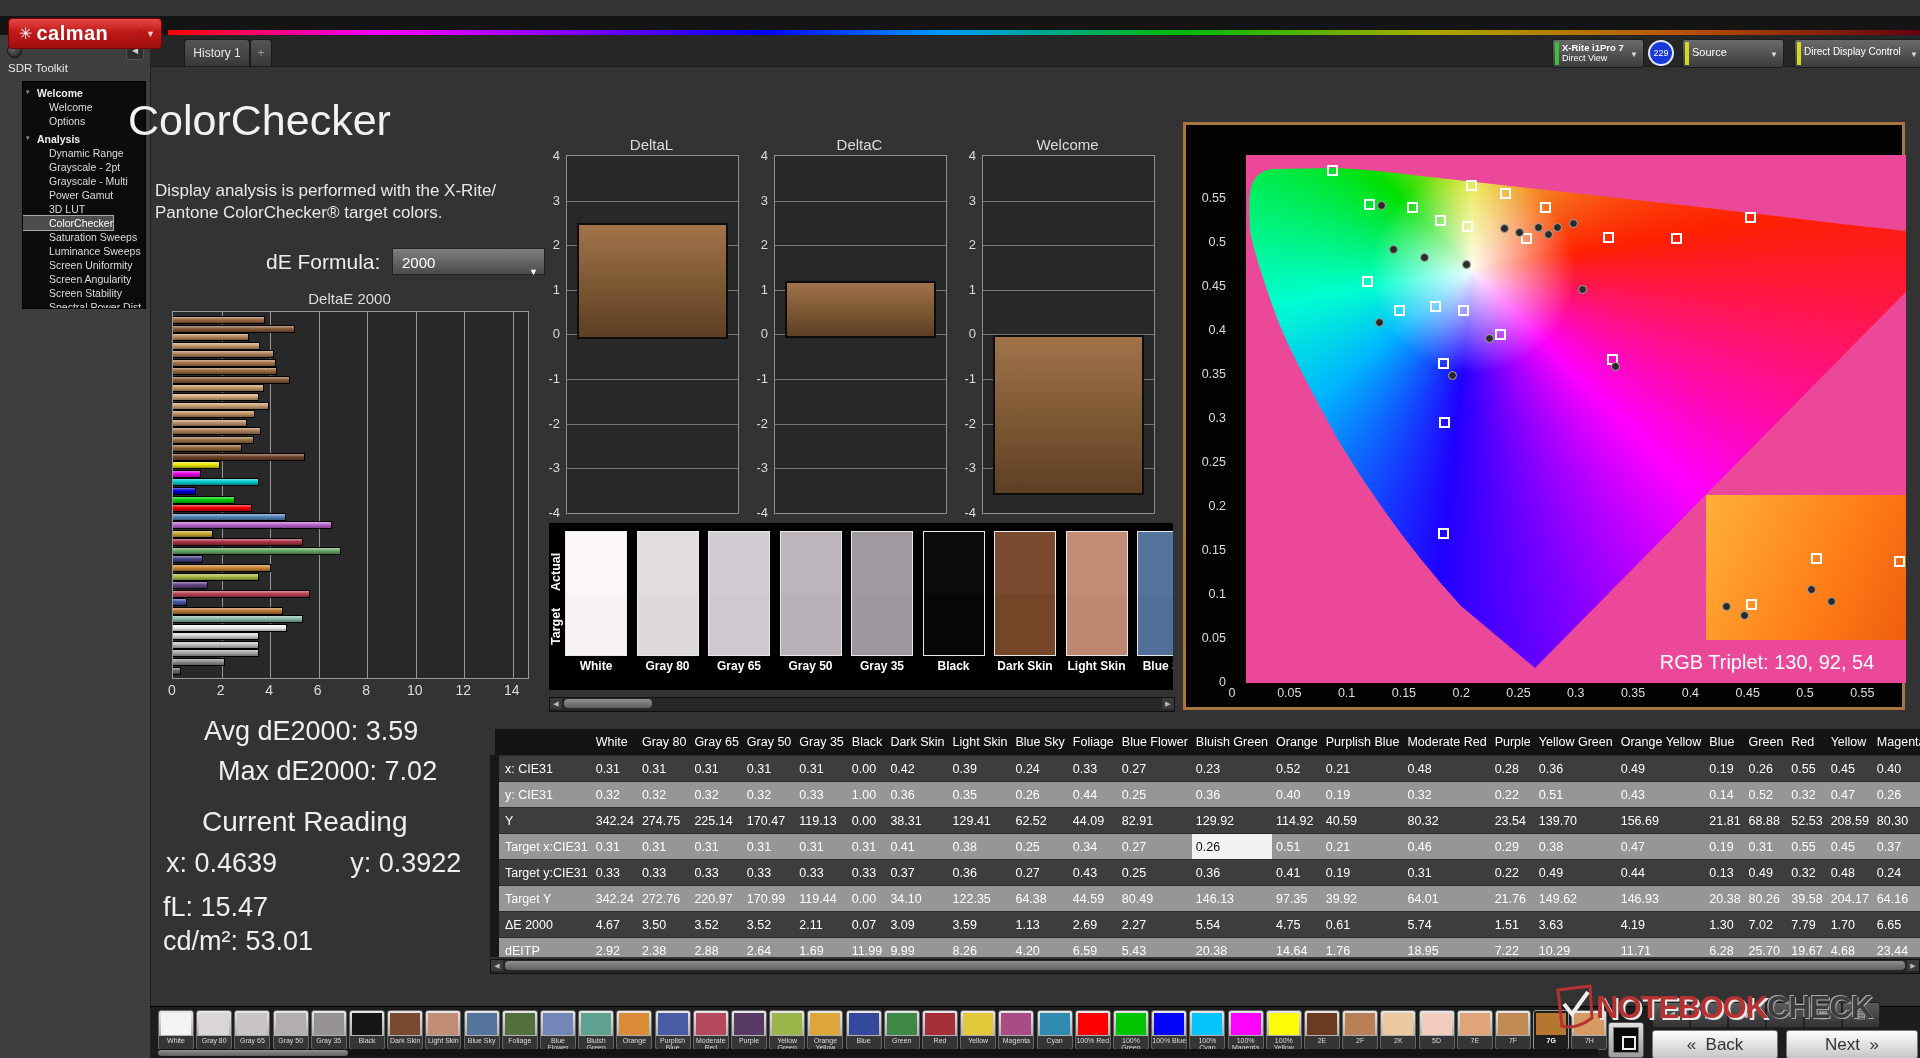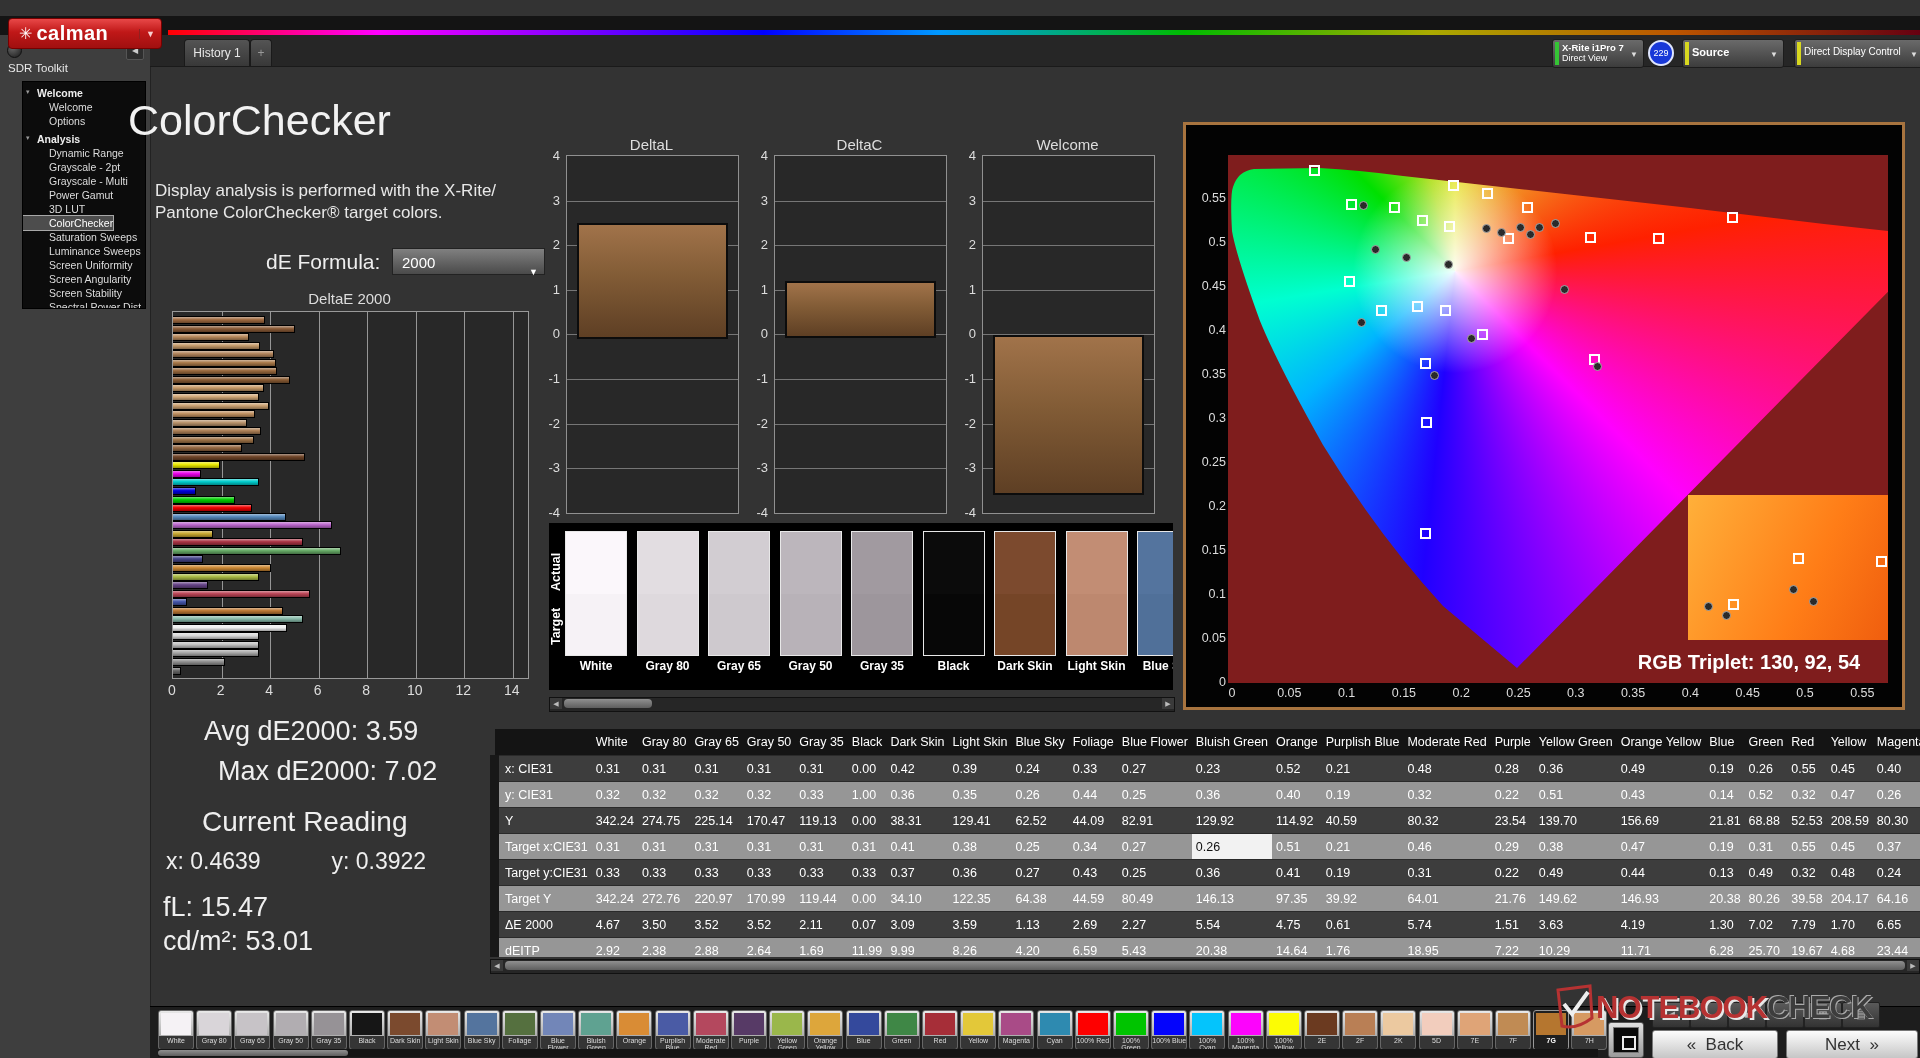--- a/index.html
+++ b/index.html
@@ -60,21 +60,21 @@
           writing-mode:vertical-rl;transform:rotate(180deg);text-align:center;}
   .spatch{position:absolute;top:8px;width:62px;height:125px;border:1px solid #e8e8e8;box-sizing:border-box;}
   .spatch .half{position:absolute;left:0;right:0;height:50%;}
   .slabel{position:absolute;top:136px;width:62px;text-align:center;color:#fff;font-size:12px;font-weight:bold;}
   .hscroll{position:absolute;height:13px;background:#262626;border:1px solid #111;}
   .hscroll .thumb{position:absolute;top:1px;height:9px;background:linear-gradient(#909090,#5e5e5e);border-radius:4px;}
   .hscroll .ar{position:absolute;top:0;width:12px;height:11px;background:#3a3a3a;color:#bbb;font-size:7px;text-align:center;line-height:11px;}
   
   .cie{position:absolute;left:1183px;top:122px;width:722px;height:588px;background:#030303;border:3px solid #a8743f;box-sizing:border-box;}
   .cietitle{position:absolute;left:0;top:6px;width:716px;text-align:center;color:#eee;font-size:14px;}
-  .cieplot{position:absolute;left:42px;top:30px;width:660px;height:528px;background:#7f1d1d;overflow:hidden;font-weight:bold;}
+  .cieplot{position:absolute;left:60px;top:30px;width:660px;height:528px;background:#ec4899;overflow:hidden;}
   .horseshoe{position:absolute;left:0;top:0;width:660px;height:528px;
     clip-path:path('M289 513 L215 451 Q150 380 95 290 Q50 210 32 166 Q8 100 4 76 Q2 40 5 32 Q10 16 26 14 L91 13 Q130 15 175 21 L301 35 L462 53 L596 69 L714 82 Z');
     background:
       radial-gradient(circle 150px at 34.4% 22%, rgba(255,255,255,.95), rgba(255,255,255,0) 68%),
       conic-gradient(from 0deg at 34.4% 22%, #e8e840 0deg,#ff2000 80deg,#ff00ff 135deg,#2000ff 186deg,#00b4ff 230deg,#00ffd0 261deg,#00e000 315deg,#b0e020 345deg,#e8e840 360deg);}
   .cieytick{position:absolute;width:38px;text-align:right;color:#ddd;font-size:12.5px;}
   .ciextick{position:absolute;width:36px;text-align:center;color:#ddd;font-size:12.5px;}
   .msq{position:absolute;width:11px;height:11px;border:2px solid #fff;box-sizing:border-box;}
   .mci{position:absolute;width:9px;height:9px;border-radius:50%;background:#2a2a2a;border:1px solid #a8a8a8;box-sizing:border-box;}
   .inset{position:absolute;left:460px;top:340px;width:202px;height:145px;
@@ -153,21 +153,21 @@
     <div class="tab" style="left:100px;width:20px;line-height:26px;color:#999;">+</div>
     <div class="dropbtn" style="left:1402px;width:90px;">
       <span class="stripe" id="meter-stripe" style="background: rgb(53, 196, 53);"></span>
       <div style="margin:2px 0 0 9px;font-size:9.5px;font-weight:bold;">X-Rite i1Pro 7</div>
       <div style="margin:0 0 0 9px;font-size:9px;">Direct View</div>
       <span class="caret">▼</span>
     </div>
     <div class="badge" style="left:1498px;top:5px;">229</div>
     <div class="dropbtn" style="left:1532px;width:100px;">
       <span class="stripe" id="source-stripe" style="background: rgb(216, 216, 31);"></span>
-      <div style="margin:6px 10px 0 9px;font-size:11px;font-weight:bold;">Source</div>
+      <div style="margin:6px 10px 0 9px;font-size:11px;">Source</div>
       <span class="caret">▼</span>
     </div>
     <div class="dropbtn" style="left:1644px;width:128px;">
       <span class="stripe" id="ddc-stripe" style="background: rgb(216, 216, 31);"></span>
       <div style="margin:6px 0 0 9px;font-size:10px;">Direct Display Control</div>
       <span class="caret">▼</span>
     </div>
 
   </div>
 
@@ -304,21 +304,21 @@
       <div class="dylab" style="left: 950px; top: 326.4px;">0</div>
       <div class="dylab" style="left: 950px; top: 371px;">-1</div>
       <div class="dylab" style="left: 950px; top: 415.6px;">-2</div>
       <div class="dylab" style="left: 950px; top: 460.2px;">-3</div>
       <div class="dylab" style="left: 950px; top: 504.8px;">-4</div>
     </div>
 
   <div class="stat" style="left:204px;top:716px;font-size:27px;">Avg dE2000: 3.59</div>
   <div class="stat" style="left:218px;top:756px;font-size:27px;">Max dE2000: 7.02</div>
   <div class="stat" style="left:202px;top:806px;font-size:28px;">Current Reading</div>
-  <div class="stat" style="left:166px;top:848px;font-size:23px;">
+  <div class="stat" style="left:166px;top:848px;font-size:27px;">
     <span>x: 0.4639</span>
     <span style="display:inline-block;width:58px;"></span>
     <span>y: 0.3922</span>
   </div>
   <div class="stat" style="left:163px;top:892px;font-size:27px;">fL: 15.47</div>
   <div class="stat" style="left:163px;top:926px;font-size:27px;">cd/m²: 53.01</div>
 
   <div class="strip" id="strip">
     <div class="vlabel" style="top:14px;height:70px;">Actual</div>
     <div class="vlabel" style="top:72px;height:62px;">Target</div>

